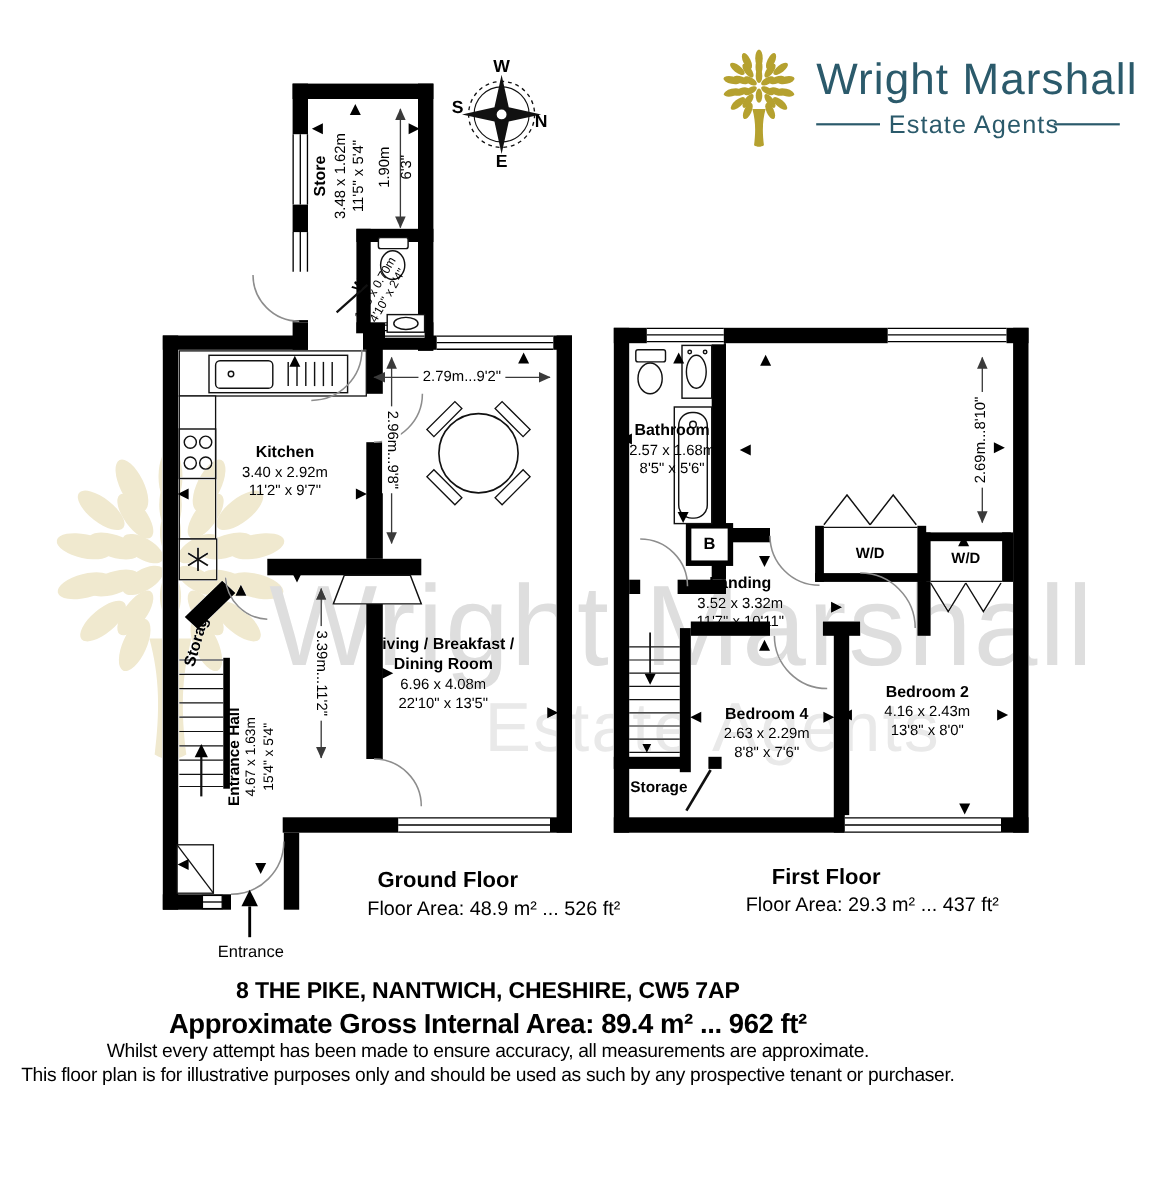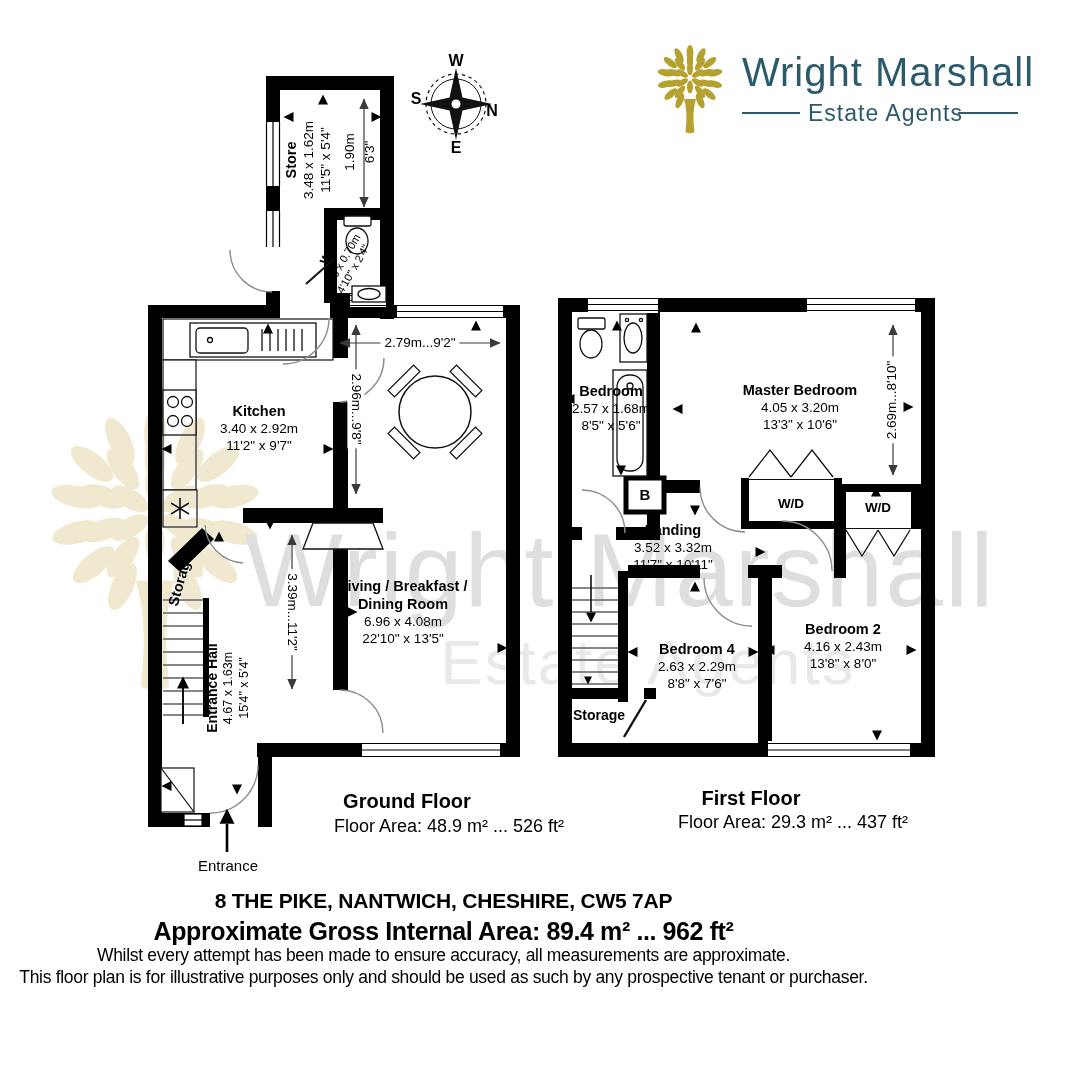--- a/index.html
+++ b/index.html
@@ -414,30 +414,25 @@
     <div class="rdim" style="font-size:12.5px">15'4" x 5'4"</div>
   </div>
 
   <div class="lbl rm72 rname" style="left:181px;top:580px">Storage</div>
 
   <div class="lbl entrance" style="left:228px;top:866px">Entrance</div>
   <div class="lbl floor-title" style="left:407px;top:801px">Ground Floor</div>
   <div class="lbl floor-area" style="left:407px;top:826px">Floor Area: 48.9 m² ... 526 ft²</div>
 
   <div class="lbl" style="left:611px;top:409px">
-    <div class="rname">Bedroom</div>
+    <div class="rname">Bathroom</div>
     <div class="rdim">2.57 x 1.68m</div>
     <div class="rdim">8'5" x 5'6"</div>
   </div>
 
-  <div class="lbl" style="left:800px;top:408px">
-    <div class="rname">Master Bedroom</div>
-    <div class="rdim">4.05 x 3.20m</div>
-    <div class="rdim">13'3" x 10'6"</div>
-  </div>
 
   <div class="lbl rm90 dimlbl" style="left:892px;top:400px">2.69m...8'10"</div>
 
   <div class="lbl closet" style="left:791px;top:504px">W/D</div>
   <div class="lbl closet" style="left:878px;top:508px">W/D</div>
   <div class="lbl boiler" style="left:645px;top:495px">B</div>
 
   <div class="lbl" style="left:673px;top:548px">
     <div class="rname">Landing</div>
     <div class="rdim">3.52 x 3.32m</div>

